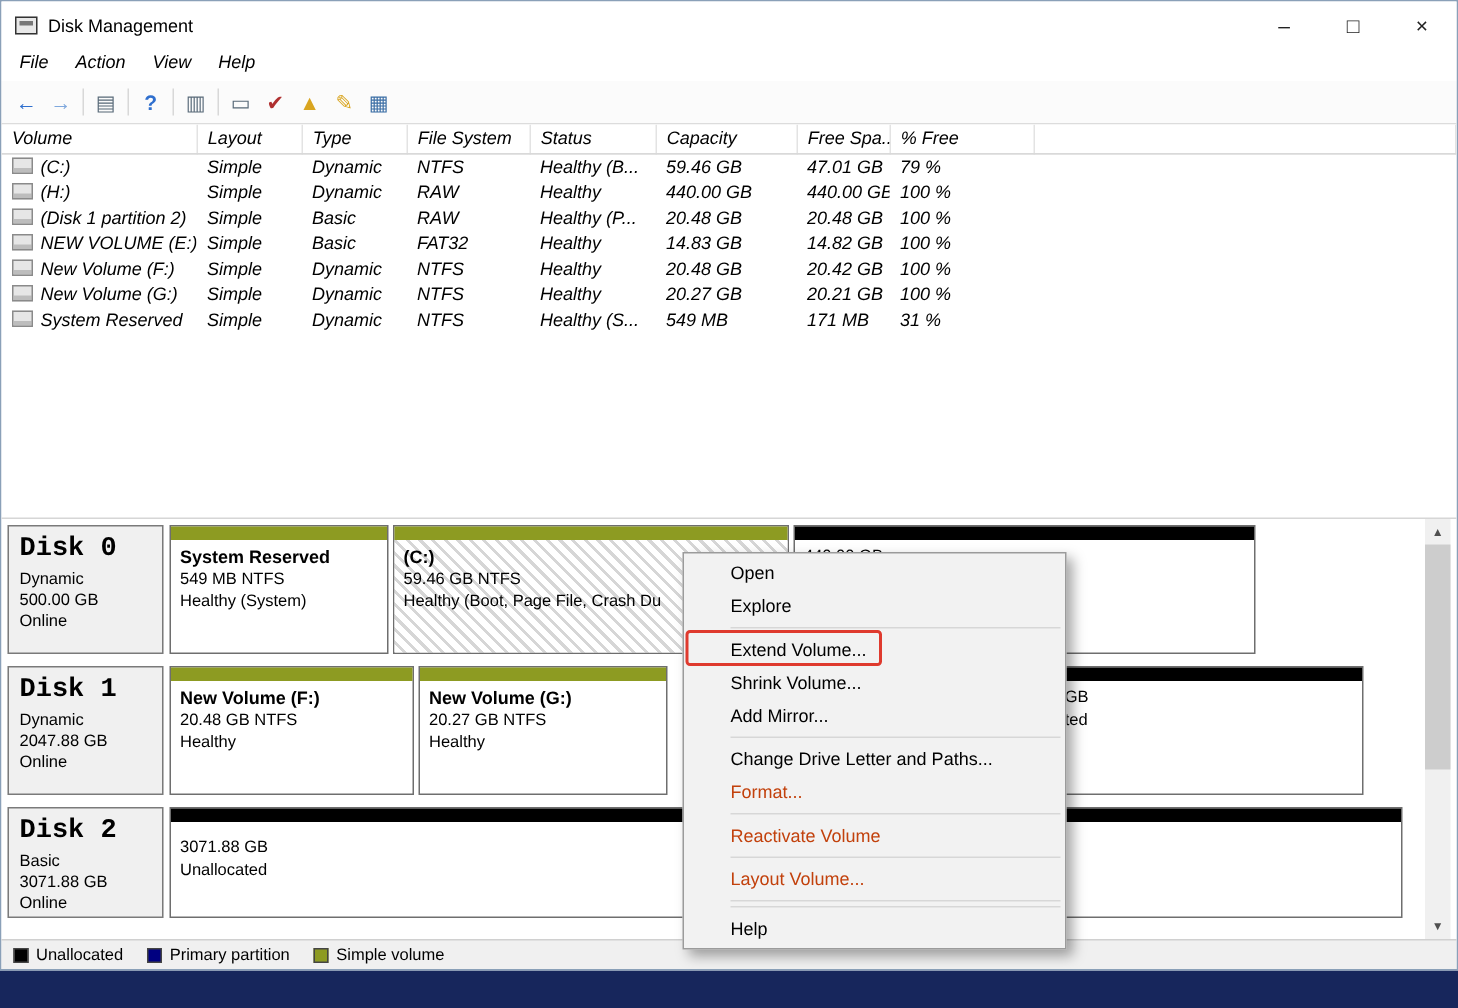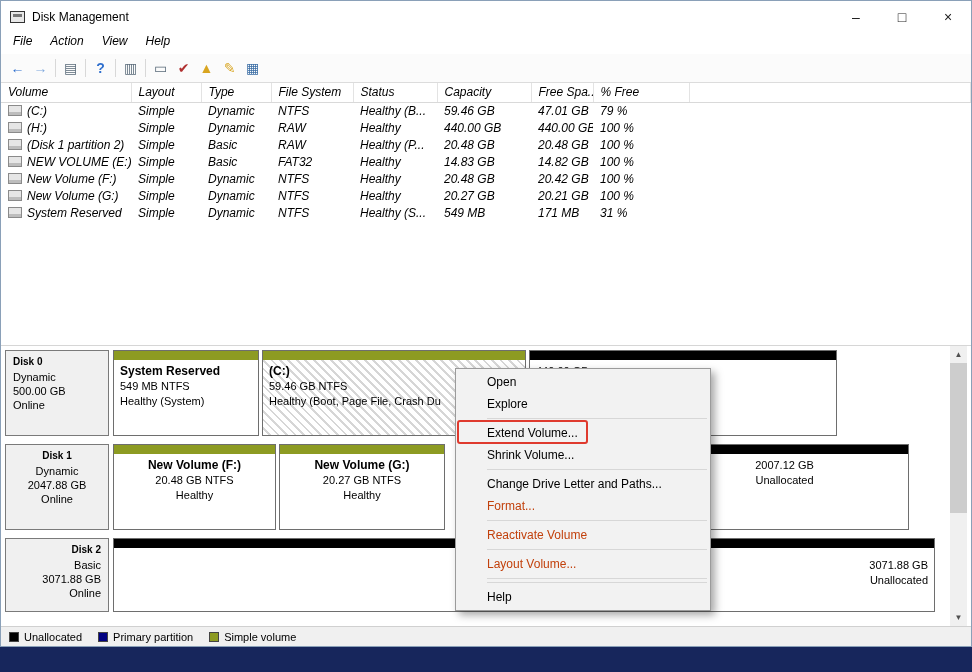--- a/index.html
+++ b/index.html
@@ -38,21 +38,21 @@
   td { height:17px; padding:0 4px 0 7px; white-space:nowrap; overflow:hidden; }
   .vol-cell { display:flex; align-items:center; gap:5px; }
   .vol-icon { width:14px; height:11px; border:1px solid #8a8a8a; background:#e6e6e6; flex:0 0 auto;
               box-shadow:inset 0 -3px 0 #bdbdbd; }
 
   
   .graphpane { position:relative; flex:1 1 auto; background:#fff; overflow:hidden; }
   .disks { position:absolute; left:4px; top:4px; right:24px; bottom:0; }
   .disk-row { display:flex; margin-bottom:8px; }
   .disk-label { width:104px; flex:0 0 auto; border:1px solid #7a7a7a; background:#f0f0f0; padding:5px 7px; }
-  .disk-name { font-weight:bold; font-size:10px; margin-bottom:3px; }
+  .disk-name { font-weight:bold; font-size:18px; margin-bottom:3px;font-family:Liberation Mono, monospace; }
   .disk-line { font-size:11px; line-height:14px; }
   .partitions { display:flex; margin-left:4px; gap:3px; flex:1; align-items:stretch; }
   .part { border:1px solid #6e6e6e; background:#fff; display:flex; flex-direction:column; flex:0 0 auto; }
   .part-bar { height:9px; flex:0 0 auto; }
   .part-body { padding:4px 6px; overflow:hidden; flex:1; }
   .part-title { font-size:12px; font-weight:bold; line-height:15px; white-space:nowrap; }
   .part-line { font-size:11px; line-height:15px; white-space:nowrap; }
   .hatch .part-body { background:repeating-linear-gradient(45deg,#ffffff 0 4px,#d6d6d6 4px 6px); }
 
   
@@ -290,21 +290,21 @@
           <div class="part" style="width:308px;">
             <div class="part-bar" style="background-color: rgb(0, 0, 0);"></div>
             <div class="part-body">
               <div class="part-line">440.00 GB</div>
               <div class="part-line">Unallocated</div>
             </div>
           </div>
         </div>
       </div>
 
-      <div class="disk-row" style="height:86px;text-align:center;">
+      <div class="disk-row" style="height:86px;">
         <div class="disk-label">
           <div class="disk-name">Disk 1</div>
           <div class="disk-line">Dynamic</div>
           <div class="disk-line">2047.88 GB</div>
           <div class="disk-line">Online</div>
         </div>
         <div class="partitions">
           <div class="part" style="width:163px;">
             <div class="part-bar" style="background-color: rgb(141, 155, 34);"></div>
             <div class="part-body">
@@ -324,21 +324,21 @@
           <div class="part" style="width:249px; margin-left:212px;">
             <div class="part-bar" style="background-color: rgb(0, 0, 0);"></div>
             <div class="part-body">
               <div class="part-line">2007.12 GB</div>
               <div class="part-line">Unallocated</div>
             </div>
           </div>
         </div>
       </div>
 
-      <div class="disk-row" style="height:74px;text-align:right;">
+      <div class="disk-row" style="height:74px;">
         <div class="disk-label">
           <div class="disk-name">Disk 2</div>
           <div class="disk-line">Basic</div>
           <div class="disk-line">3071.88 GB</div>
           <div class="disk-line">Online</div>
         </div>
         <div class="partitions">
           <div class="part" style="width:822px;">
             <div class="part-bar" style="background-color: rgb(0, 0, 0);"></div>
             <div class="part-body" style="padding-top:10px;">
@@ -377,20 +377,21 @@
 
 <div class="context-menu">
   <div class="cm-item">Open</div>
   <div class="cm-item">Explore</div>
   <div class="cm-sep"></div>
   <div class="cm-item">
     <span>Extend Volume...</span>
     <span class="red-box"></span>
   </div>
   <div class="cm-item">Shrink Volume...</div>
+  <div class="cm-item">Add Mirror...</div>
   <div class="cm-sep"></div>
   <div class="cm-item">Change Drive Letter and Paths...</div>
   <div class="cm-item disabled">Format...</div>
   <div class="cm-sep"></div>
   <div class="cm-item disabled">Reactivate Volume</div>
   <div class="cm-sep"></div>
   <div class="cm-item disabled">Layout Volume...</div>
   <div class="cm-sep"></div>
   <div class="cm-sep"></div>
   <div class="cm-item">Help</div>

